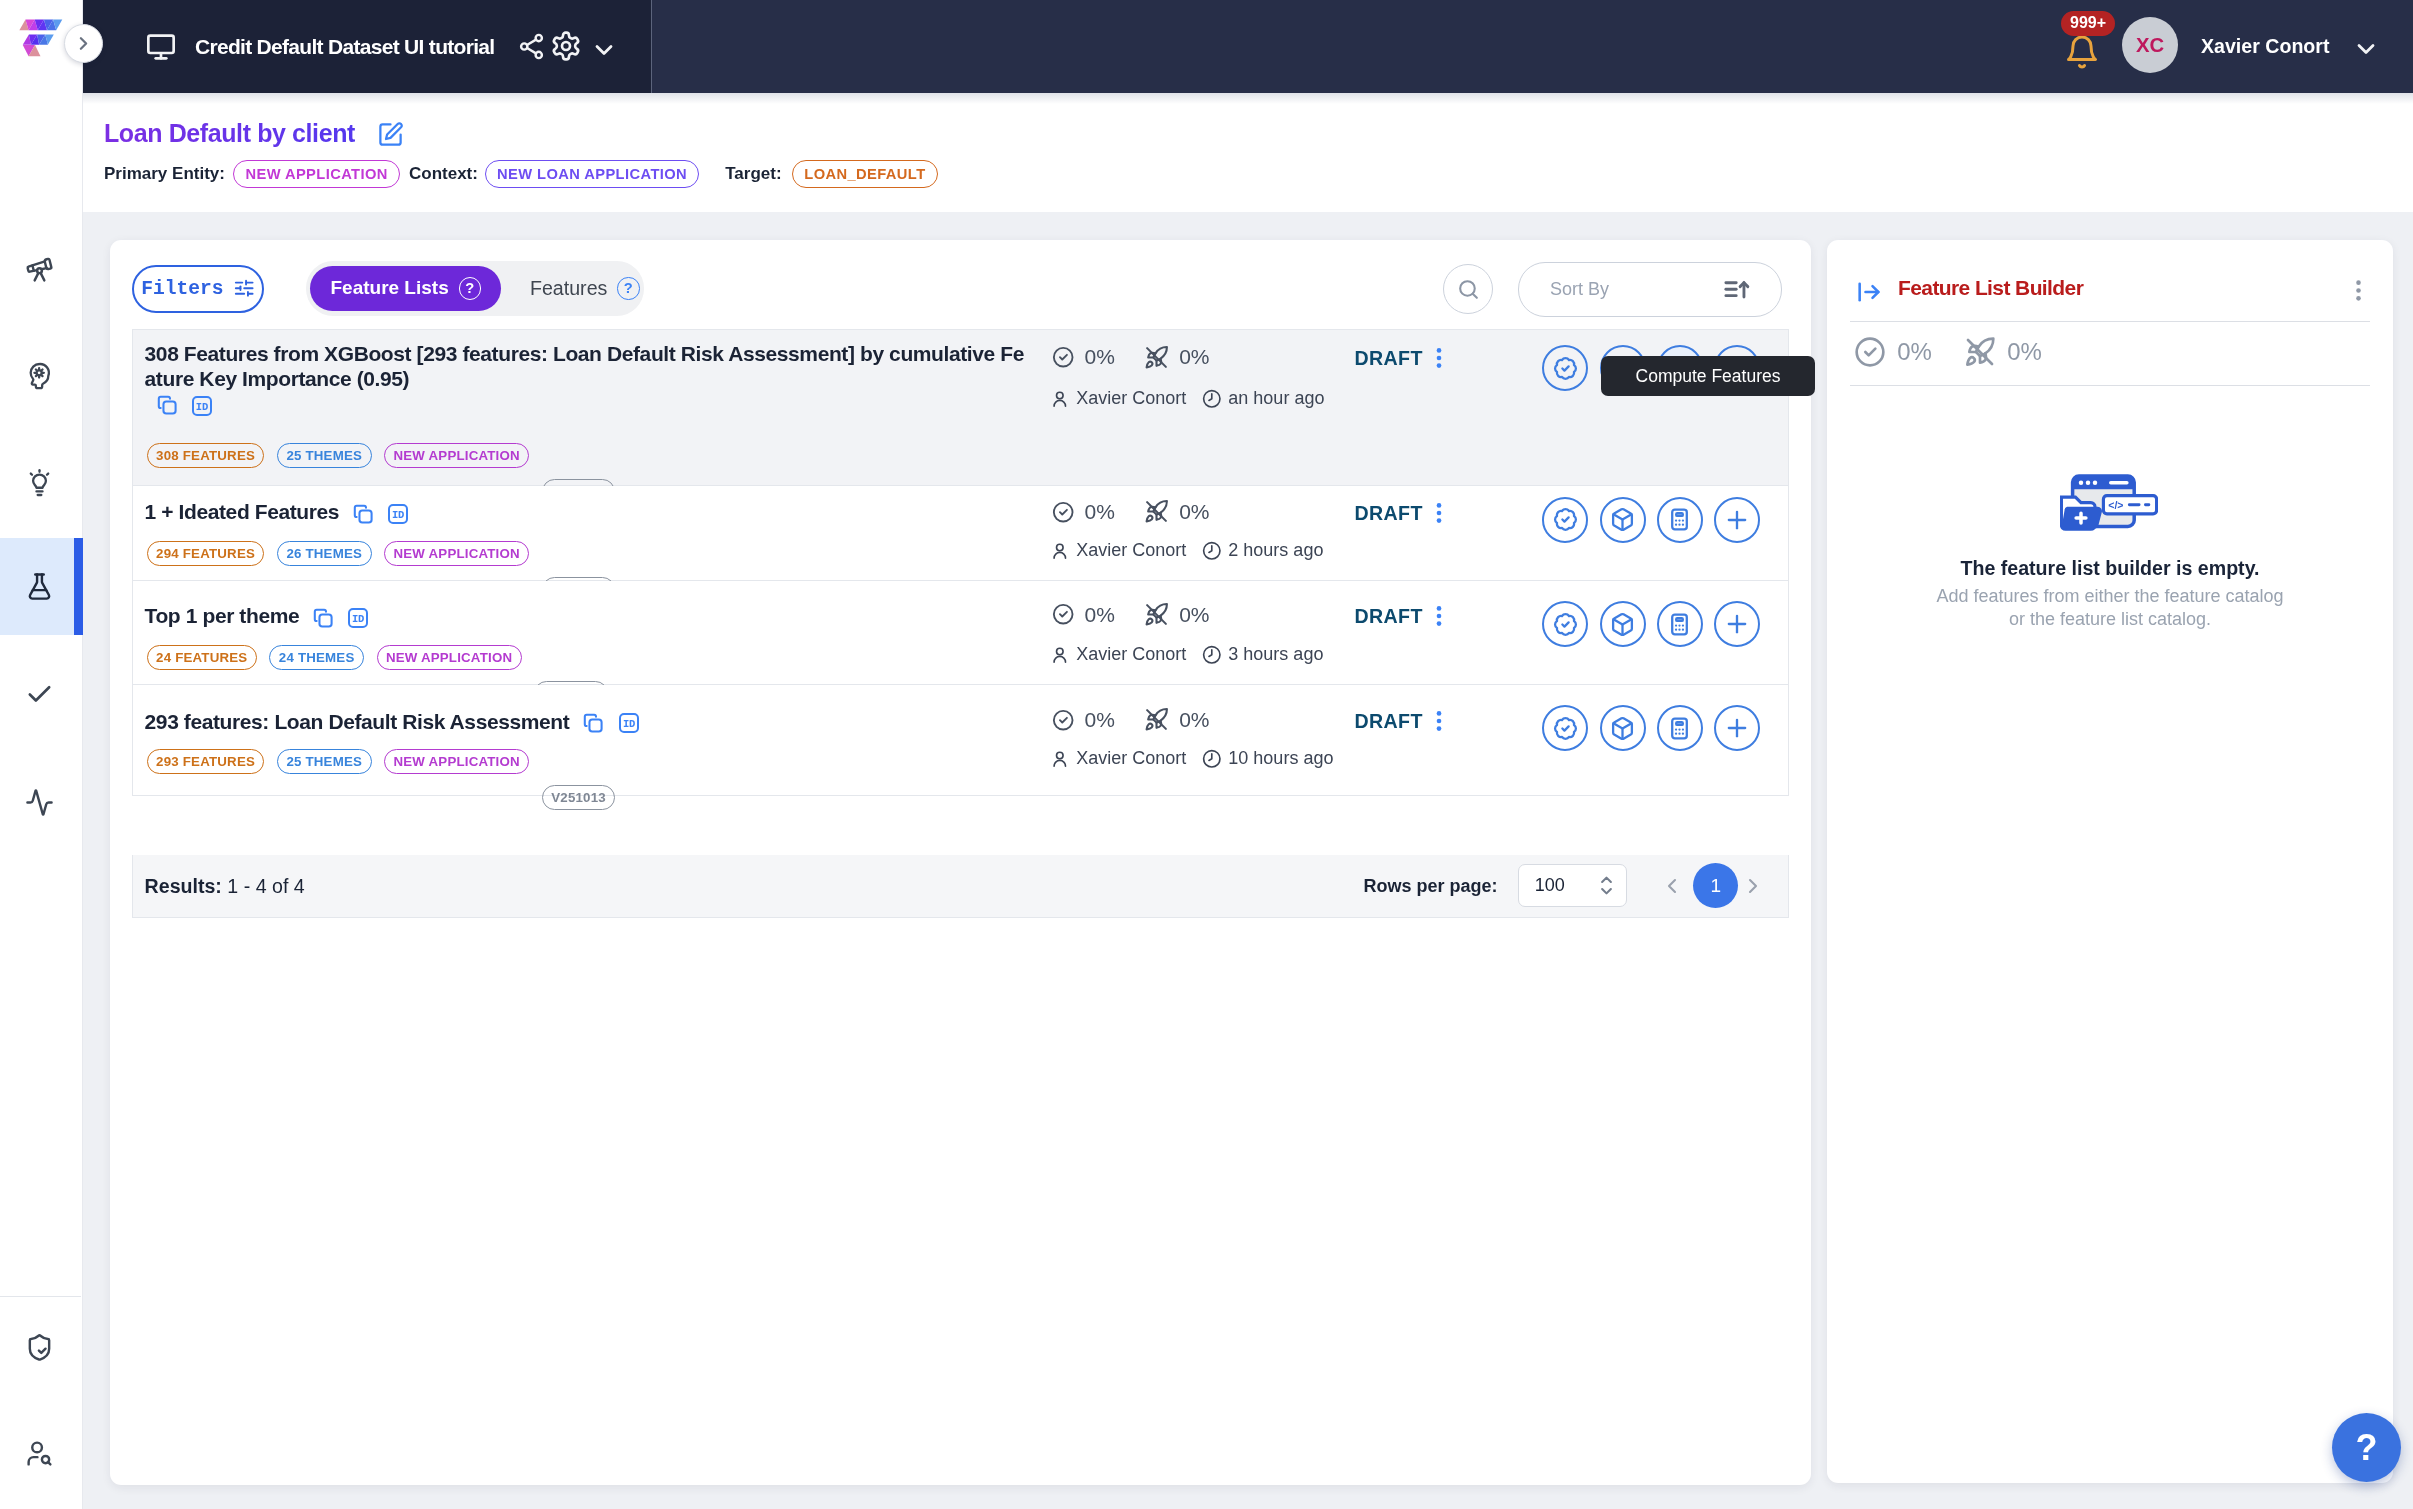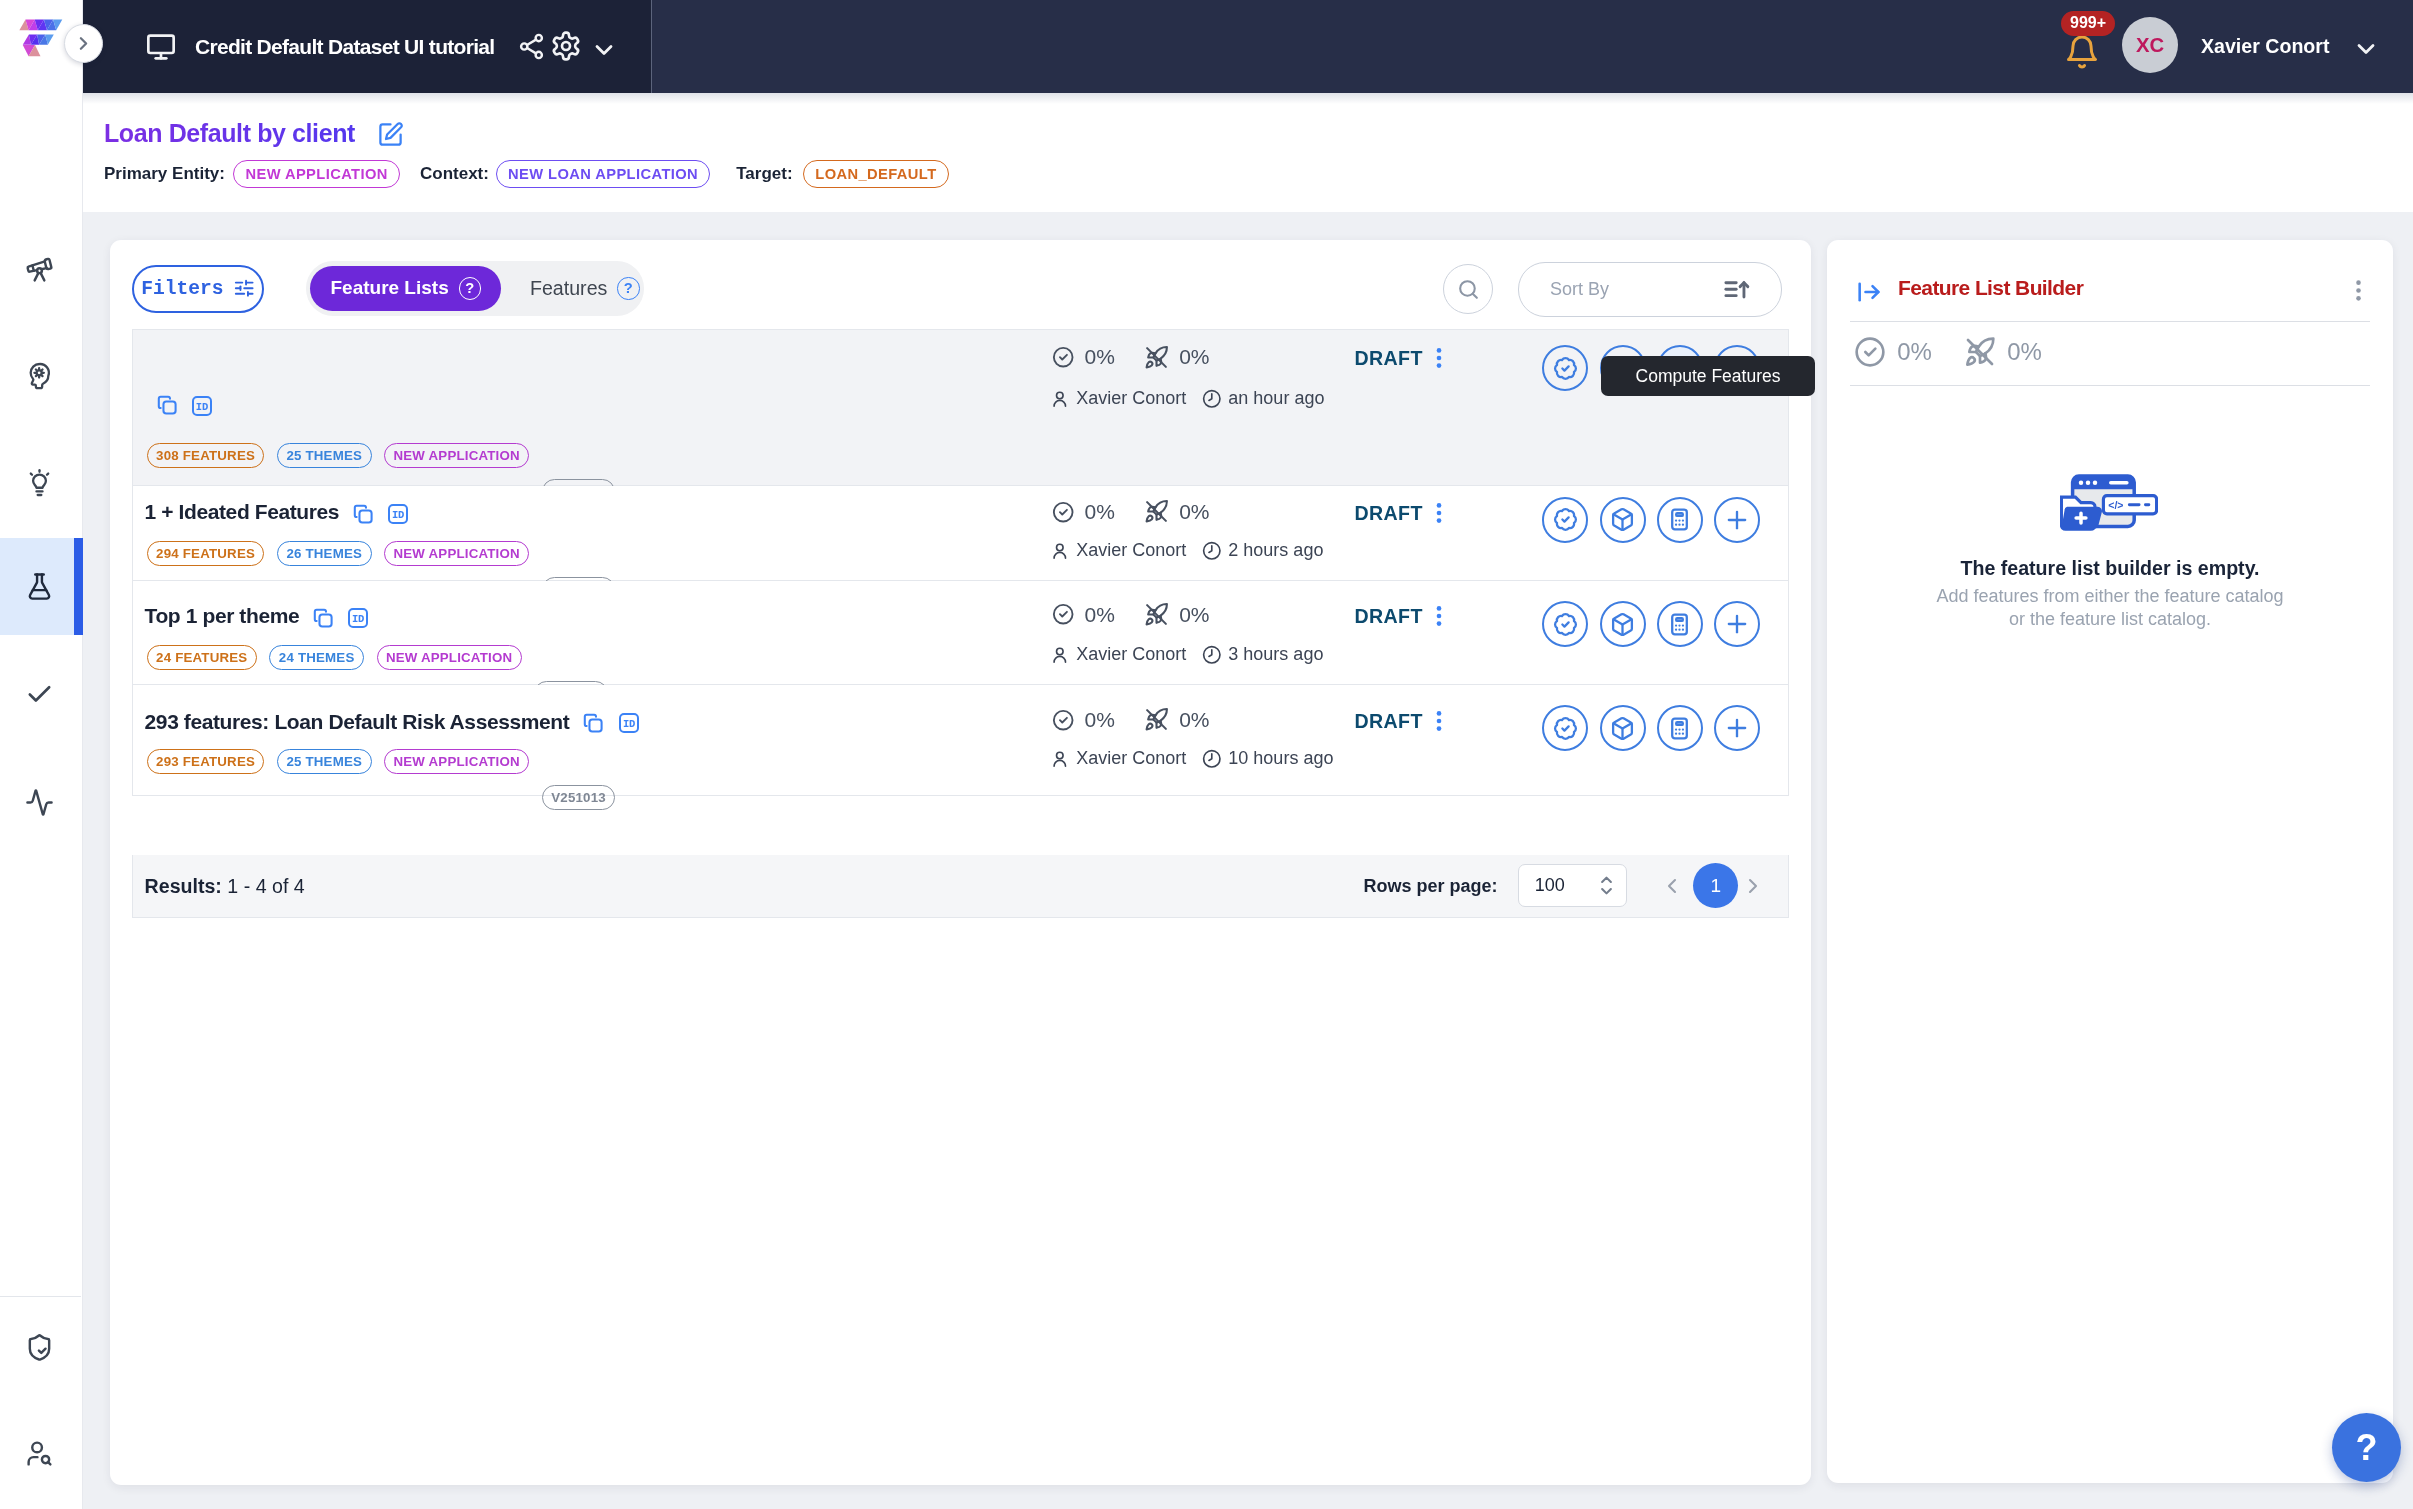--- a/index.html
+++ b/index.html
@@ -153,21 +153,21 @@
 <div id="pagetitle">Loan Default by client</div>
 <span class="abs" style="left:377px; top:121px; color:#3b82f6;">
   <svg width="27" height="27" viewBox="0 0 24 24" fill="none" stroke="currentColor" stroke-width="2" stroke-linecap="round" stroke-linejoin="round">
       <path d="M12 3H5a2 2 0 0 0-2 2v14a2 2 0 0 0 2 2h14a2 2 0 0 0 2-2v-7"></path>
       <path d="M18.375 2.625a2.121 2.121 0 1 1 3 3L12 15l-4 1 1-4Z"></path>
     </svg>
 </span>
 <div id="metarow">
   <span class="lbl">Primary Entity:</span>
   <span class="chip pink" style="margin-left:8.4px;">NEW APPLICATION</span>
-  <span class="lbl" style="margin-left:20px;">Context:</span>
+  <span class="lbl" style="margin-left:9px;">Context:</span>
   <span class="chip indigo" style="margin-left:7px;">NEW LOAN APPLICATION</span>
   <span class="lbl" style="margin-left:26px;">Target:</span>
   <span class="chip orange" style="margin-left:10.5px;">LOAN_DEFAULT</span>
 </div>
 
 <div id="sidebar">
   <div id="active-item">
       <div class="bar"></div>
     </div>
   <div id="side-divider"></div>
@@ -273,20 +273,21 @@
           <line x1="3" y1="16" x2="11" y2="16"></line>
           <path d="M17 17V6"></path>
           <path d="m14 9 3-3 3 3"></path>
         </svg>
     </span>
   </div>
 
   <div id="table">
 
     <div class="row gray" style="height:156px;" id="row1">
+      <div class="rtitle" style="top:11.2px;">308 Features from XGBoost [293 features: Loan Default Risk Assessment] by cumulative Fe<br>ature Key Importance (0.95)</div>
       <div class="abs" style="left:23px; top:64px; display:flex; gap:11.2px;">
         <span class="iconbtn">
             <svg width="22.4" height="22.4" viewBox="0 0 24 24" fill="none" stroke="currentColor" stroke-width="2.2" stroke-linecap="round" stroke-linejoin="round">
               <rect x="8" y="8" width="13" height="13" rx="3"></rect>
               <path d="M5 15c-1.1 0-2-.9-2-2V5c0-1.1.9-2 2-2h8c1.1 0 2 .9 2 2"></path>
             </svg>
           </span>
         <span class="iconbtn">
             <svg width="24" height="24" viewBox="0 0 24 24" fill="none" stroke="currentColor" stroke-width="2" stroke-linecap="round">
               <rect x="3" y="3" width="18" height="18" rx="4"></rect>

